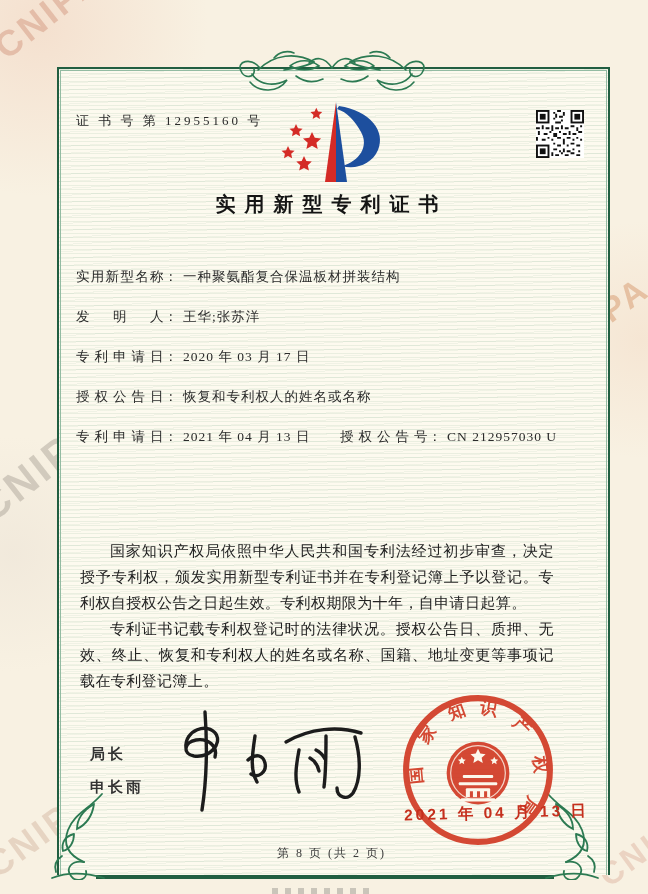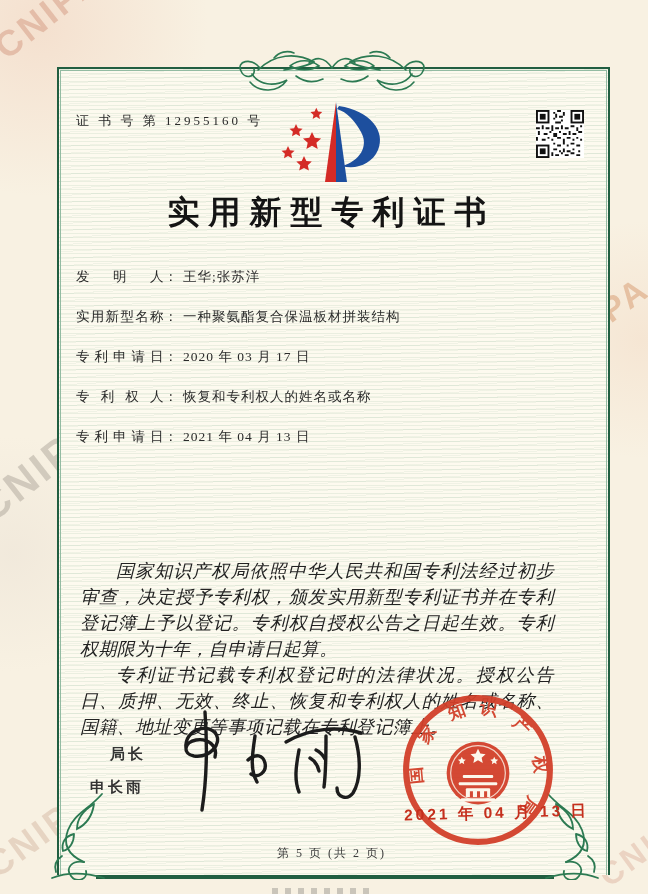--- a/index.html
+++ b/index.html
@@ -35,34 +35,34 @@
   .bottom-line{left:96px;top:875px;width:458px;height:4px;background:#215e41;}
   
   .wm{
     font-family:"Liberation Sans","DejaVu Sans",sans-serif;
     font-weight:bold;letter-spacing:3px;pointer-events:none;white-space:nowrap;
   }
   
   .cert-no{left:76px;top:112px;font-size:13px;letter-spacing:3px;color:#2a2a2a;}
   .title{
     left:57px;width:549px;top:191px;text-align:center;
-    font-size:32px;font-weight:bold;letter-spacing:9px;color:#141414;
+    font-size:20px;font-weight:bold;letter-spacing:9px;color:#141414;
   }
   
   .fields{left:76px;top:268px;width:486px;font-size:13.5px;color:#2b2b2b;}
   .frow{position:relative;height:40px;letter-spacing:.5px;}
   .flabel{
     display:inline-block;width:88px;vertical-align:top;
     text-align:justify;text-align-last:justify;
   }
   .fvalue{padding-left:5px;letter-spacing:1px;}
   .grant2{position:absolute;left:264px;top:0;white-space:nowrap;}
   
-  .paras{left:80px;top:558px;width:474px;font-size:18px;line-height:26px;
-    font-style:italic;color:#222;text-align:justify;letter-spacing:.4px;}
+  .paras{left:80px;top:538px;width:474px;font-size:15px;line-height:26px;
+    color:#222;text-align:justify;letter-spacing:.4px;}
   .paras p{margin:0;text-indent:2em;}
   
   .signer{font-family:"Liberation Sans","DejaVu Sans",sans-serif;
     color:#343434;font-size:15px;font-weight:600;letter-spacing:3px;}
   .seal-date{
     left:404px;top:803px;font-family:"Liberation Sans","DejaVu Sans",sans-serif;
     font-size:15.5px;font-weight:bold;color:#c52f1d;letter-spacing:3px;
     transform:rotate(-1.5deg);z-index:6;white-space:nowrap;
   }
   .footer{left:57px;width:549px;top:845px;text-align:center;
@@ -157,42 +157,45 @@
         <rect x="20" y="2" width="3" height="3"></rect>
         <rect x="2" y="20" width="3" height="3"></rect>
       <path d="M9 1h1v1H9z M11 0h2v1h-2z M14 1h1v2h-1z M10 2h1v2h-1z M12 3h2v1h-2z M9 4h1v1H9z M13 5h1v1h-1z M10 6h3v1h-3z M0 9h2v1H0z M3 8h1v2H3z M5 9h2v1H5z M8 8h1v3H8z M10 9h2v1h-2z M13 8h1v2h-1z M15 9h2v1h-2z M18 8h2v1h-2z M21 9h1v2h-1z M23 8h1v1h-1z M1 11h1v2H1z M4 12h2v1H4z M7 11h1v1H7z M9 12h2v2H9z M12 11h1v1h-1z M14 12h2v1h-2z M17 11h1v2h-1z M19 12h2v1h-2z M22 11h2v1h-2z M0 14h1v2H0z M3 15h2v1H3z M6 14h1v1H6z M8 15h1v1H8z M11 14h2v1h-2z M14 15h1v2h-1z M16 14h2v1h-2z M19 15h1v1h-1z M21 14h1v1h-1z M23 15h1v1h-1z M9 17h1v1H9z M11 18h2v1h-2z M14 17h1v1h-1z M16 18h1v1h-1z M18 17h2v1h-2z M21 18h2v1h-2z M9 20h2v1H9z M12 21h1v1h-1z M14 20h1v2h-1z M16 21h2v1h-2z M19 20h1v1h-1z M22 21h1v1h-1z M8 22h1v2H8z M10 23h2v1h-2z M13 22h1v1h-1z M15 23h2v1h-2z M18 22h2v1h-2z M21 23h2v1h-2z"></path>
     </g>
   </svg>
 
   <div class="abs title">实用新型专利证书</div>
 
   <div class="abs fields">
     <div class="frow">
+      <span class="flabel">实用新型名称</span><span>：</span><span class="fvalue">一种聚氨酯复合保温板材拼装结构</span>
+    </div>
+    <div class="frow">
       <span class="flabel">发明人</span><span>：</span><span class="fvalue">王华;张苏洋</span>
     </div>
     <div class="frow">
-      <span class="flabel">实用新型名称</span><span>：</span><span class="fvalue">一种聚氨酯复合保温板材拼装结构</span>
-    </div>
-    <div class="frow">
       <span class="flabel">专利申请日</span><span>：</span><span class="fvalue">2020 年 03 月 17 日</span>
     </div>
     <div class="frow">
-      <span class="flabel">专利权人</span><span>：</span><span class="fvalue">恢复和专利权人的姓名或名称</span>
+      <span class="flabel">授权公告日</span><span>：</span><span class="fvalue">恢复和专利权人的姓名或名称</span>
     </div>
     <div class="frow">
       <span class="flabel">专利申请日</span><span>：</span><span class="fvalue">2021 年 04 月 13 日</span>
+      <span class="grant2">
+        <span class="flabel">授权公告号</span><span>：</span><span class="fvalue">CN 212957030 U</span>
+      </span>
     </div>
   </div>
 
   <div class="abs paras">
     <p>国家知识产权局依照中华人民共和国专利法经过初步审查，决定授予专利权，颁发实用新型专利证书并在专利登记簿上予以登记。专利权自授权公告之日起生效。专利权期限为十年，自申请日起算。</p>
     <p>专利证书记载专利权登记时的法律状况。授权公告日、质押、无效、终止、恢复和专利权人的姓名或名称、国籍、地址变更等事项记载在专利登记簿上。</p>
   </div>
 
-  <div class="abs signer" style="left:90px;top:745px;margin-left:20px;">局长</div>
+  <div class="abs signer" style="left:90px;top:745px;">局长</div>
   <div class="abs signer" style="left:90px;top:778px;">申长雨</div>
 
   <svg class="abs" style="left:158px;top:700px;z-index:3;" width="224" height="118" viewBox="0 0 224 118">
     <g stroke="#1c1c1c" fill="none" stroke-width="3.4" stroke-linecap="round" stroke-linejoin="round">
       <path d="M28,48 C26,30 50,22 58,34 C64,44 52,58 36,56 C24,54 26,42 38,40 C50,38 60,46 57,57"></path>
       <path d="M47,12 C49,40 49,78 44,110"></path>
       <path d="M97,36 C94,56 92,70 99,82"></path>
       <path d="M90,60 C98,53 105,55 107,63 C109,72 100,79 93,74"></path>
       <path d="M128,42 C152,28 180,26 203,33"></path>
       <path d="M141,50 C138,66 136,80 141,92"></path>
@@ -229,17 +232,17 @@
       <text transform="translate(59.8,26.4) rotate(-20)">知</text>
       <text transform="translate(88.7,23.8) rotate(10)">识</text>
       <text transform="translate(118.6,39.4) rotate(45)">产</text>
       <text transform="translate(134.8,74.1) rotate(85)">权</text>
       <text transform="translate(124.9,111.1) rotate(125)">局</text>
     </g>
   </svg>
 
   <div class="abs seal-date">2021 年 04 月 13 日</div>
 
-  <div class="abs footer">第 5 页 (共 2 页)</div>
+  <div class="abs footer">第 8 页 (共 2 页)</div>
 
   <div class="abs cutoff"></div>
 
 </div>
 
 </body></html>

